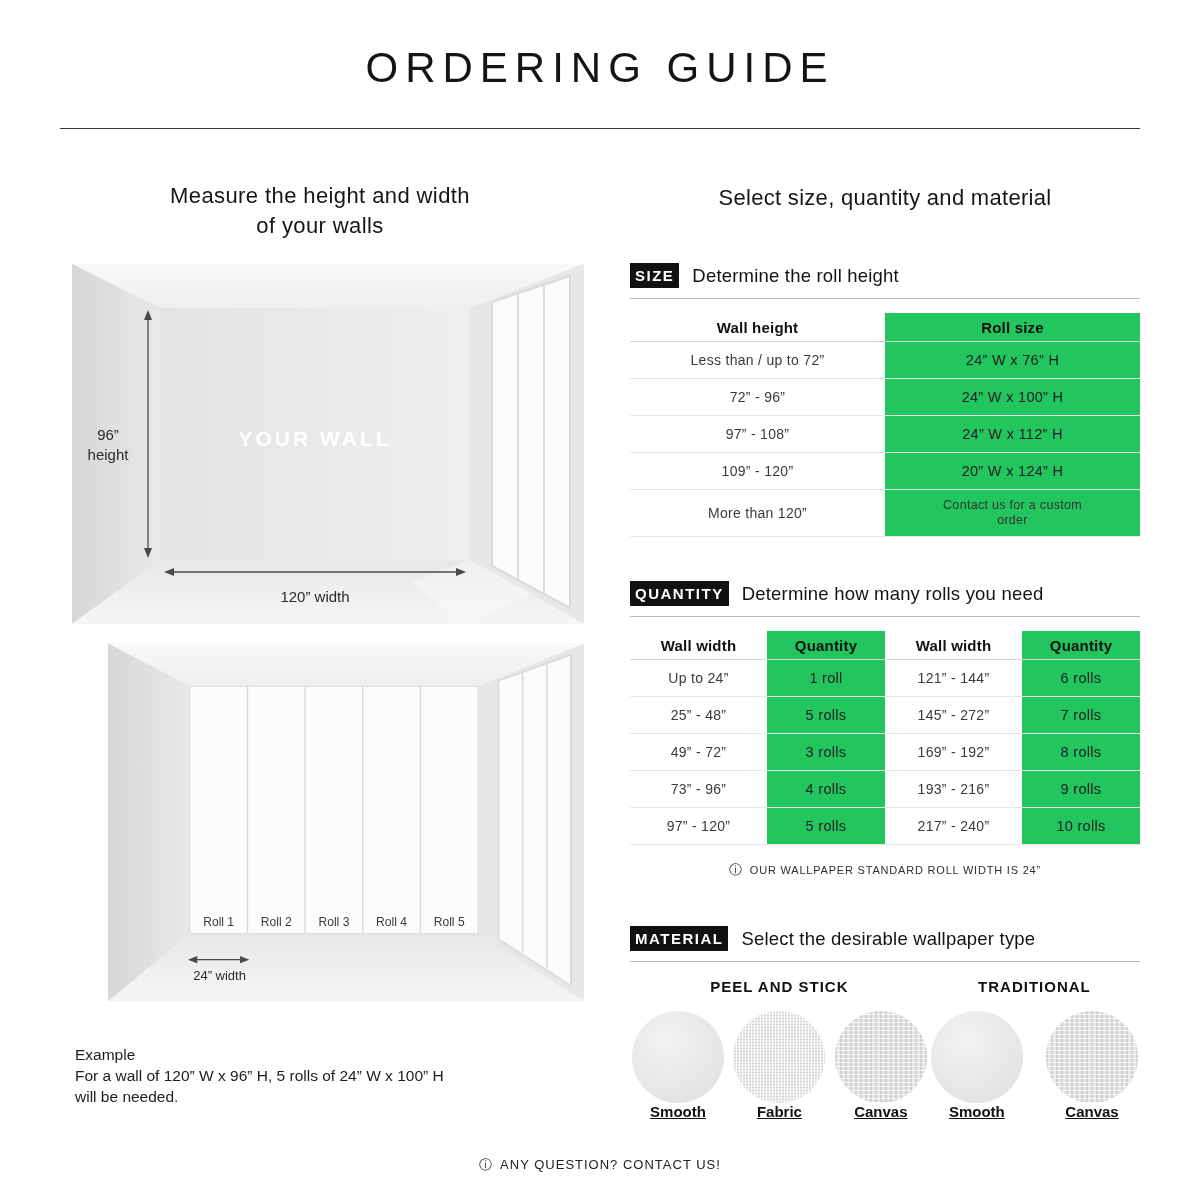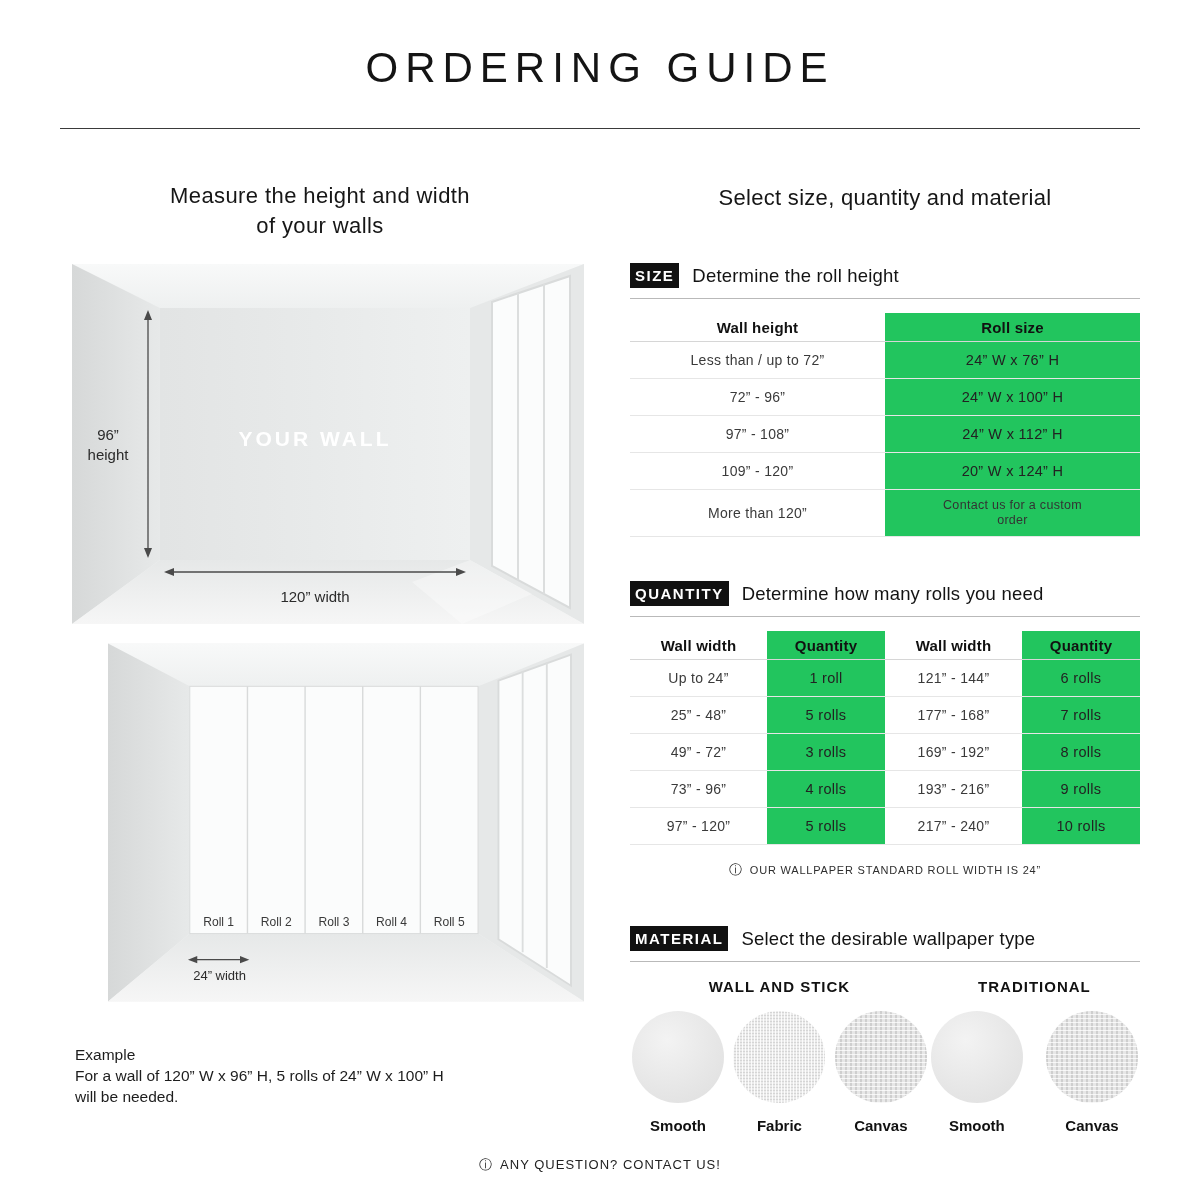--- a/index.html
+++ b/index.html
@@ -78,21 +78,21 @@
     background-image:
       repeating-linear-gradient(90deg, rgba(255,255,255,0.85) 0 1px, transparent 1px 3px),
       repeating-linear-gradient(0deg, rgba(160,160,160,0.28) 0 1px, transparent 1px 3px);
   }
   .tex-canvas {
     background-color:#e7e7e7;
     background-image:
       repeating-linear-gradient(0deg, rgba(255,255,255,0.75) 0 1px, transparent 1px 4px),
       repeating-linear-gradient(90deg, rgba(150,150,150,0.3) 0 2px, transparent 2px 5px);
   }
-  .swatch-label { margin-top:14px; font-weight:700; font-size:15px; color:#111; }
+  .swatch-label { font-weight:700; font-size:15px; color:#111;text-decoration:underline; }
 
   .footer {
     position:absolute; left:0; bottom:28px; width:100%;
     display:flex; justify-content:center; align-items:center; gap:7px;
     font-size:13px; letter-spacing:1px; color:#222;
   }
 </style>
 </head>
 <body>
 
@@ -256,21 +256,21 @@
         </div>
         <div class="row row-4">
           <div class="cell">Up to 24”</div>
           <div class="cell shade val">1 roll</div>
           <div class="cell">121” - 144”</div>
           <div class="cell shade val">6 rolls</div>
         </div>
         <div class="row row-4">
           <div class="cell">25” - 48”</div>
           <div class="cell shade val">5 rolls</div>
-          <div class="cell">177” - 168”</div>
+          <div class="cell">145” - 272”</div>
           <div class="cell shade val">7 rolls</div>
         </div>
         <div class="row row-4">
           <div class="cell">49” - 72”</div>
           <div class="cell shade val">3 rolls</div>
           <div class="cell">169” - 192”</div>
           <div class="cell shade val">8 rolls</div>
         </div>
         <div class="row row-4">
           <div class="cell">73” - 96”</div>
@@ -291,21 +291,21 @@
       </div>
     </div>
 
     <div class="section-material">
       <div class="section-head">
         <span class="badge">MATERIAL</span>
         <span class="section-sub">Select the desirable wallpaper type</span>
       </div>
       <div class="material-groups">
         <div class="group-peel">
-          <div class="group-title">WALL AND STICK</div>
+          <div class="group-title">PEEL AND STICK</div>
           <div class="swatches">
             <div class="swatch-item">
               <div class="swatch tex-smooth"></div>
               <div class="swatch-label">Smooth</div>
             </div>
             <div class="swatch-item">
               <div class="swatch tex-fabric"></div>
               <div class="swatch-label">Fabric</div>
             </div>
             <div class="swatch-item">

